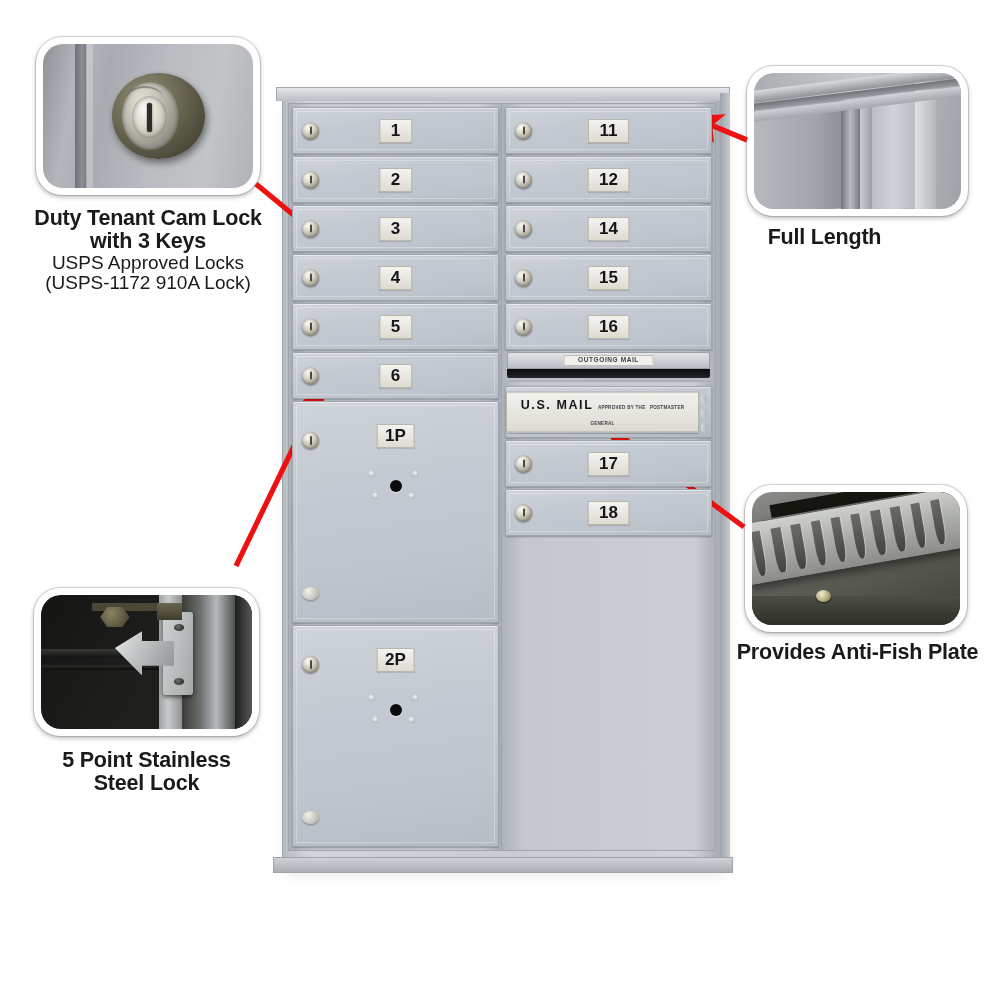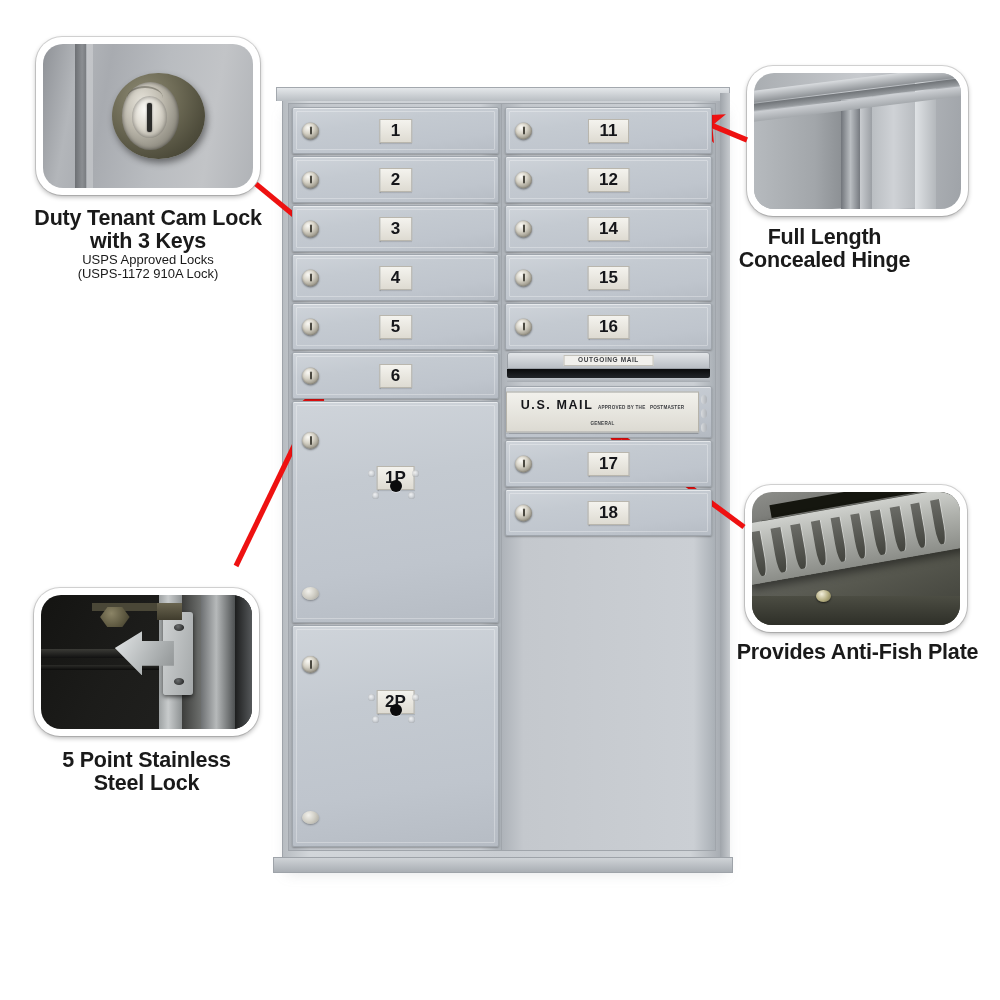--- a/index.html
+++ b/index.html
@@ -29,21 +29,21 @@
     position:relative;
   }
   .caption{
     position:absolute;
     text-align:center;
     color:#1a1a1a;
     line-height:1.07;
     letter-spacing:-0.2px;
   }
   .cap-main{font-size:21.5px;font-weight:700;}
-  .cap-sub{font-size:13px;font-weight:400;letter-spacing:0px;}
+  .cap-sub{font-size:19px;font-weight:400;letter-spacing:0px;}
 
   
   .ph-lock{background:linear-gradient(100deg,#8f9297 0%,#b3b6ba 16%,#a8abb0 30%,#b9bcc0 55%,#c2c4c7 78%,#b0b3b7 100%);}
   .ph-lock .doorgap{position:absolute;left:15%;top:0;width:5.5%;height:100%;
     background:linear-gradient(90deg,#6f7276,#8a8d91 60%,#757madd);
     background:linear-gradient(90deg,#6d7074,#8b8e92 65%,#797c80);}
   .ph-lock .doorgap2{position:absolute;left:21%;top:0;width:3%;height:100%;background:rgba(255,255,255,.25);}
   .lockbody{
     position:absolute;left:33%;top:20%;width:44%;height:60%;
     border-radius:50%;
@@ -221,21 +221,20 @@
 
   .door-parcel{flex:1 1 auto;}
   .door-parcel .door-lock{top:30px;transform:none;}
   .parcel-num{
     position:absolute;left:50%;top:22px;transform:translateX(-50%);
     background:linear-gradient(180deg,#f4f3ee,#dedbd2);
     border:1px solid #b9b6ad;
     color:#15161a;font-weight:700;font-size:17px;
     padding:2px 8px 3px 8px;line-height:1;
     box-shadow:0 1px 1px rgba(0,0,0,.22);
-    margin-top:42px;
   }
   .parcel-knob{
     position:absolute;left:50%;top:78px;transform:translateX(-50%);
     width:12px;height:12px;border-radius:50%;
     background:#0b0b0c;box-shadow:0 1px 1px rgba(255,255,255,.4);
   }
   .parcel-dimples{position:absolute;left:50%;top:66px;transform:translateX(-50%);width:56px;height:36px;}
   .parcel-dimples i{
     position:absolute;width:7px;height:7px;border-radius:50%;
     background:radial-gradient(circle at 40% 35%, rgba(255,255,255,.75), rgba(150,156,163,.45));
@@ -468,21 +467,20 @@
         <i class="hgmid2"></i>
         <i class="hgR"></i>
         <i class="hgEdge"></i>
         <i class="hg1"></i>
         <i class="hg2"></i>
         <i class="hg3"></i>
       </div>
     </div>
     <div class="caption" style="left:704px;top:226px;width:241px;">
       <div class="cap-main">Full Length</div>
-      <div class="cap-main">Concealed Hinge</div>
     </div>
   </div>
 
   <div class="callout">
     <div class="inset-frame" style="left:745px;top:485px;width:222px;height:147px;">
       <div class="inset-photo ph-fish">
         <span class="fish-slot1"></span>
         <span class="fish-slot2"></span>
         <span class="fish-bottom"></span>
         <span class="fish-bar"></span>

